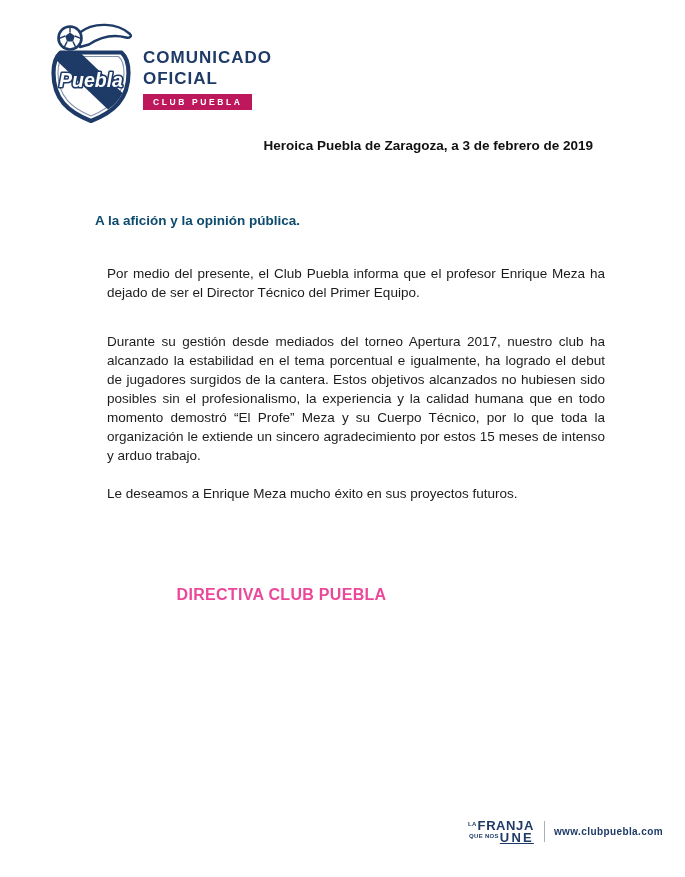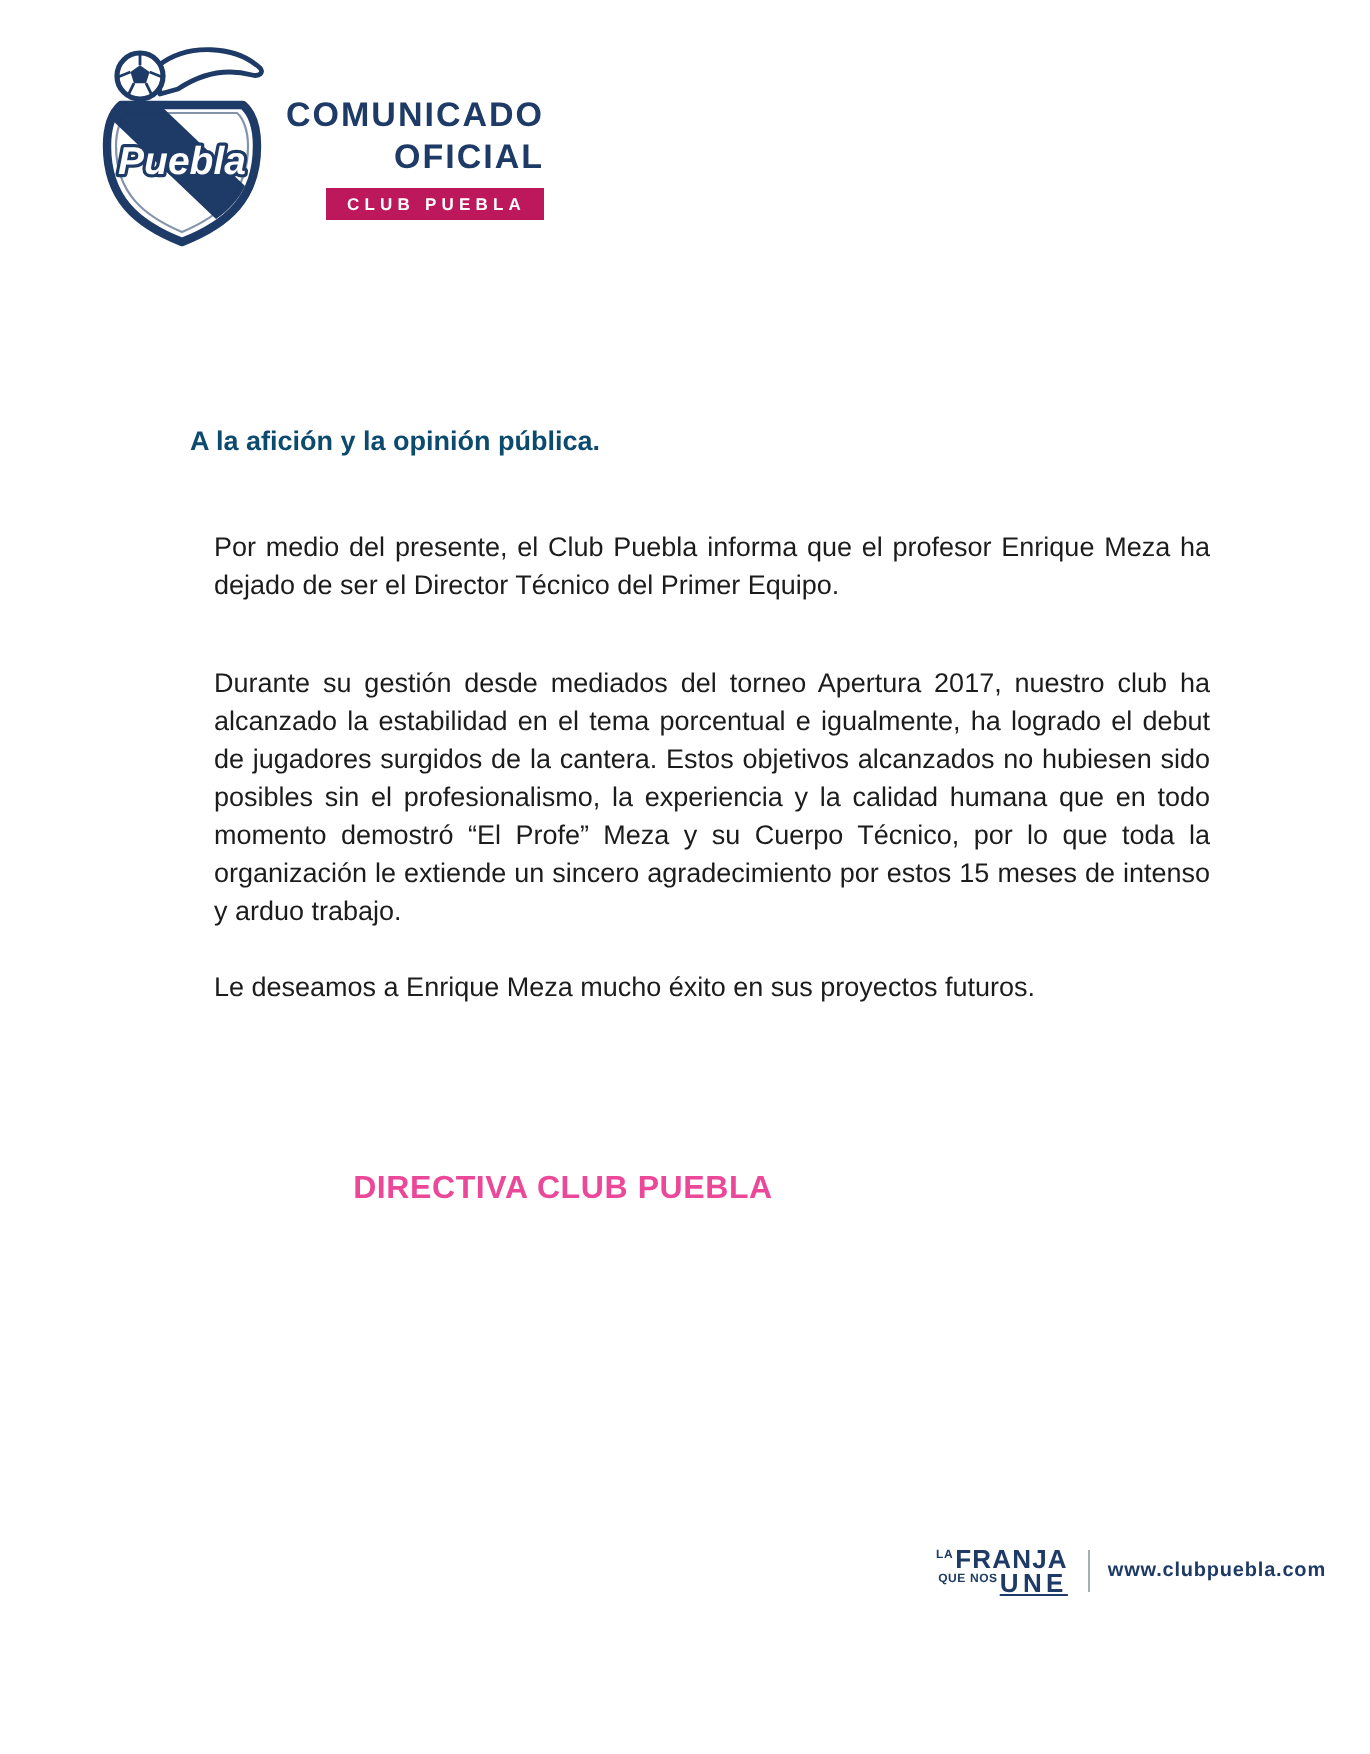--- a/index.html
+++ b/index.html
@@ -20,21 +20,20 @@
     left: 44px;
     top: 22px;
     width: 94px;
     height: 102px;
   }
   .header-text {
     position: absolute;
     left: 143px;
     top: 47px;
     color: #1e3a66;
-    text-align: right;
   }
   .header-title {
     font-size: 17px;
     font-weight: bold;
     letter-spacing: 1px;
     line-height: 21px;
     color: #1e3a66;
   }
   .header-badge {
     display: inline-block;
@@ -88,21 +87,21 @@
     text-align: center;
     font-size: 16px;
     font-weight: bold;
     letter-spacing: 0.3px;
     color: #ec4899;
   }
 
   
   .footer {
     position: absolute;
-    top: 773px;
+    top: 819px;
     right: 22px;
     display: flex;
     align-items: center;
   }
   .franja { color: #1e3a66; line-height: 11px; text-align: left; }
   .franja-row { display: flex; align-items: flex-end; justify-content: flex-end; }
   .fr-small { font-size: 6px; font-weight: bold; letter-spacing: 0.3px; padding-bottom: 1px; margin-right: 1px; }
   .fr-big { font-size: 13px; font-weight: bold; letter-spacing: 0.6px; }
   .fr-big2 { font-size: 13px; font-weight: bold; letter-spacing: 2.2px; text-decoration: underline; }
   .footer-divider {
@@ -139,20 +138,21 @@
 
     <text x="47" y="65" text-anchor="middle" font-family="Liberation Sans, sans-serif" font-size="19.5" font-weight="bold" font-style="italic" fill="#ffffff" stroke="#1e3a66" stroke-width="3.2" paint-order="stroke" stroke-linejoin="round">Puebla</text>
   </svg>
 
   <div class="header-text">
     <div class="header-title">COMUNICADO</div>
     <div class="header-title">OFICIAL</div>
     <div class="header-badge">CLUB PUEBLA</div>
   </div>
 
+  <div class="dateline">Heroica Puebla de Zaragoza, a 3 de febrero de 2019</div>
 
   <div class="salutation">A la afición y la opinión pública.</div>
 
   <p class="para para-1">Por medio del presente, el Club Puebla informa que el profesor Enrique Meza ha dejado de ser el Director Técnico del Primer Equipo.</p>
   <p class="para para-2">Durante su gestión desde mediados del torneo Apertura 2017, nuestro club ha alcanzado la estabilidad en el tema porcentual e igualmente, ha logrado el debut de jugadores surgidos de la cantera. Estos objetivos alcanzados no hubiesen sido posibles sin el profesionalismo, la experiencia y la calidad humana que en todo momento demostró “El Profe” Meza y su Cuerpo Técnico, por lo que toda la organización le extiende un sincero agradecimiento por estos 15 meses de intenso y arduo trabajo.</p>
   <p class="para para-3">Le deseamos a Enrique Meza mucho éxito en sus proyectos futuros.</p>
 
   <div class="closing">DIRECTIVA CLUB PUEBLA</div>
 
   <div class="footer">

